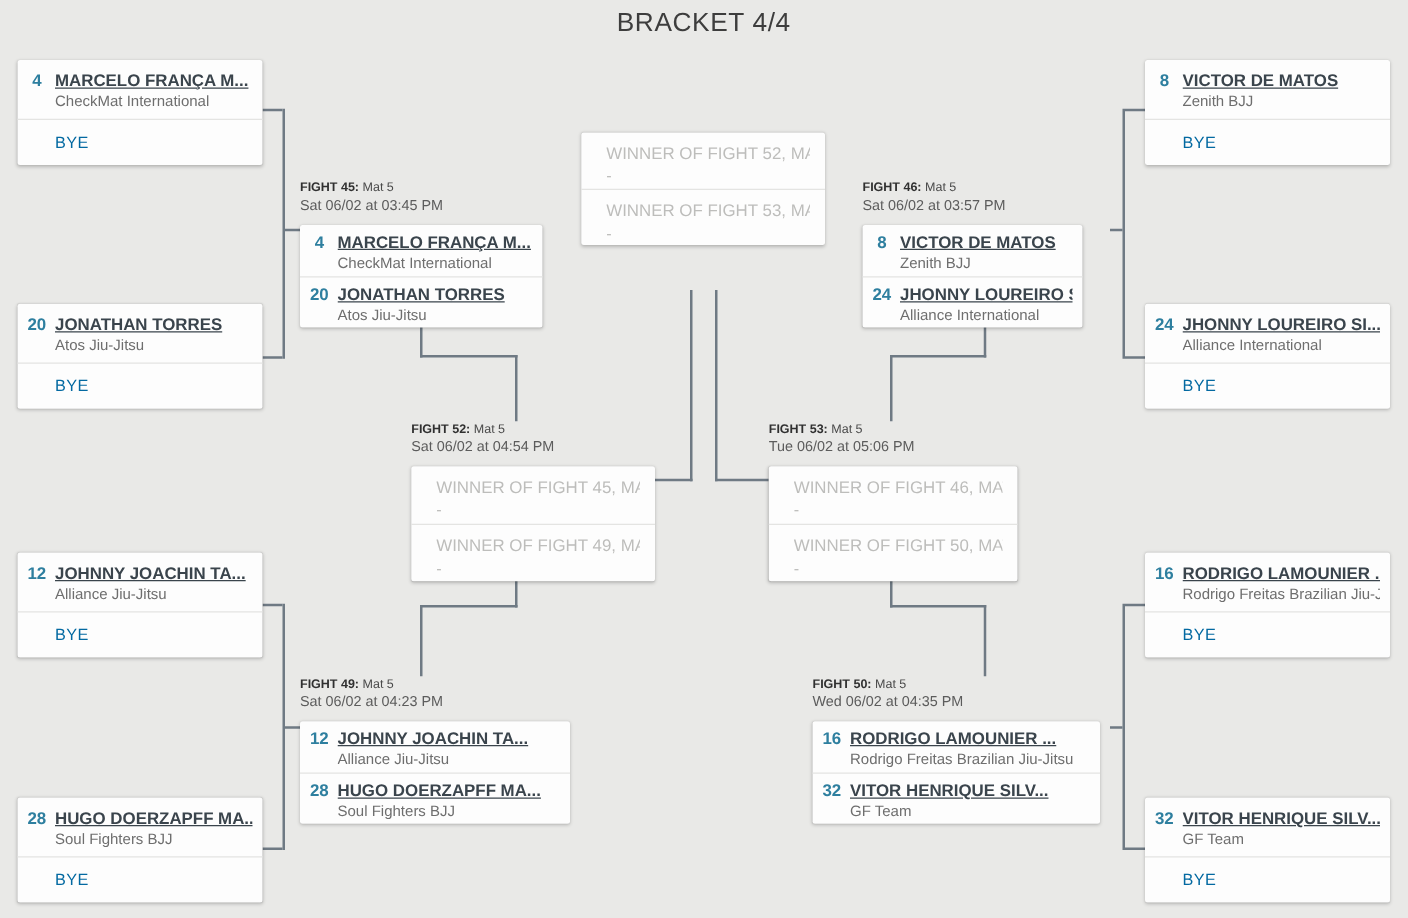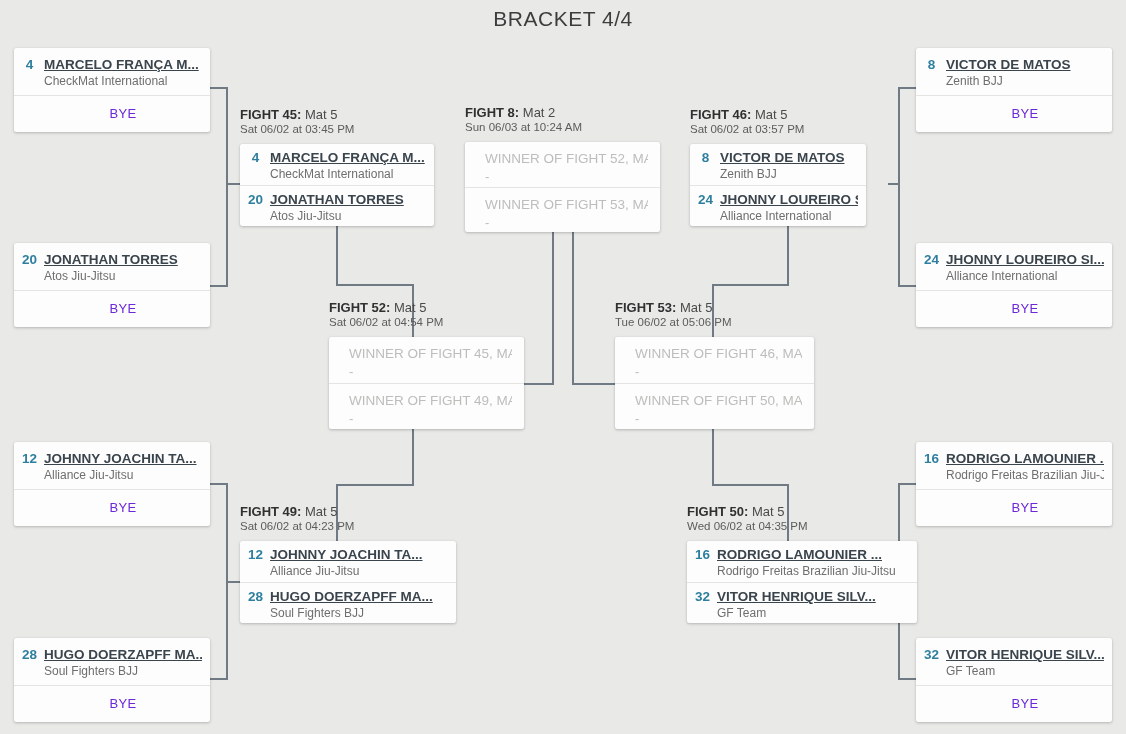--- a/index.html
+++ b/index.html
@@ -20,25 +20,25 @@
   }
   .r1{width:196px;height:84px;}
   .prow{display:flex;align-items:flex-start;box-sizing:border-box;padding:8px 8px 0 6px;height:47px;overflow:hidden;}
   .seed{width:19px;flex:0 0 19px;text-align:center;margin-right:5px;
         font-size:13.5px;font-weight:700;color:#2e7f9f;line-height:17px;}
   .pinfo{flex:1;min-width:0;}
   .pname{font-size:13.5px;font-weight:700;color:#3a444c;line-height:17px;white-space:nowrap;overflow:hidden;text-decoration:underline;}
   .pteam{font-size:12px;color:#6e6e6e;line-height:15px;margin-top:1px;white-space:nowrap;overflow:hidden;}
   .divider{height:1px;background:#e4e4e2;}
   .byerow{box-sizing:border-box;height:36px;padding:10px 8px 0 30px;
-          font-size:13px;color:#6d28d9;letter-spacing:.3px;text-align:center;}
+          font-size:13px;color:#0369a1;letter-spacing:.3px;}
   
   .fight{position:absolute;}
   .fheader{height:28px;margin-bottom:8px;}
-  .fline1{font-size:13px;line-height:14px;color:#4a4a4a;}
+  .fline1{font-size:10px;line-height:14px;color:#4a4a4a;margin-top:36px;}
   .fnum{font-weight:700;color:#303030;}
   .fdate{font-size:11.5px;line-height:14px;color:#5c5c5c;}
   .fcard{position:relative;background:#fdfdfd;border-radius:2px;box-sizing:border-box;
          box-shadow:0 1px 3px rgba(0,0,0,.22), 0 0 1px rgba(0,0,0,.10);}
   .frow{box-sizing:border-box;height:41px;padding:5px 8px 0 6px;display:flex;align-items:flex-start;overflow:hidden;}
   .frow.second{border-top:1px solid #e4e4e2;height:40px;}
   
   .wrow{box-sizing:border-box;height:46px;padding:8px 12px 0 20px;overflow:hidden;}
   .wrow.second{border-top:1px solid #e4e4e2;height:45px;}
   .f8 .wrow{height:45px;}
@@ -203,24 +203,20 @@
       <span class="seed">20</span>
       <div class="pinfo">
         <div class="pname">JONATHAN TORRES</div>
         <div class="pteam">Atos Jiu-Jitsu</div>
       </div>
     </div>
   </div>
 </div>
 
 <div class="fight f8" style="left:465px;top:106px;width:195px">
-  <div class="fheader">
-    <div class="fline1"><span class="fnum">FIGHT 8:</span> <span>Mat 2</span></div>
-    <div class="fdate">Sun 06/03 at 10:24 AM</div>
-  </div>
   <div class="fcard" style="height:90px">
     <div class="wrow">
       <div class="wname">WINNER OF FIGHT 52, MAT 5</div>
       <div class="wsub">-</div>
     </div>
     <div class="wrow second">
       <div class="wname">WINNER OF FIGHT 53, MAT 5</div>
       <div class="wsub">-</div>
     </div>
   </div>
@@ -299,21 +295,21 @@
     <div class="frow second">
       <span class="seed">28</span>
       <div class="pinfo">
         <div class="pname">HUGO DOERZAPFF MA...</div>
         <div class="pteam">Soul Fighters BJJ</div>
       </div>
     </div>
   </div>
 </div>
 
-<div class="fight" style="left:687px;top:505px;width:230px">
+<div class="fight" style="left:650px;top:505px;width:230px">
   <div class="fheader">
     <div class="fline1"><span class="fnum">FIGHT 50:</span> <span>Mat 5</span></div>
     <div class="fdate">Wed 06/02 at 04:35 PM</div>
   </div>
   <div class="fcard" style="height:82px">
     <div class="frow">
       <span class="seed">16</span>
       <div class="pinfo">
         <div class="pname">RODRIGO LAMOUNIER ...</div>
         <div class="pteam">Rodrigo Freitas Brazilian Jiu-Jitsu</div>

